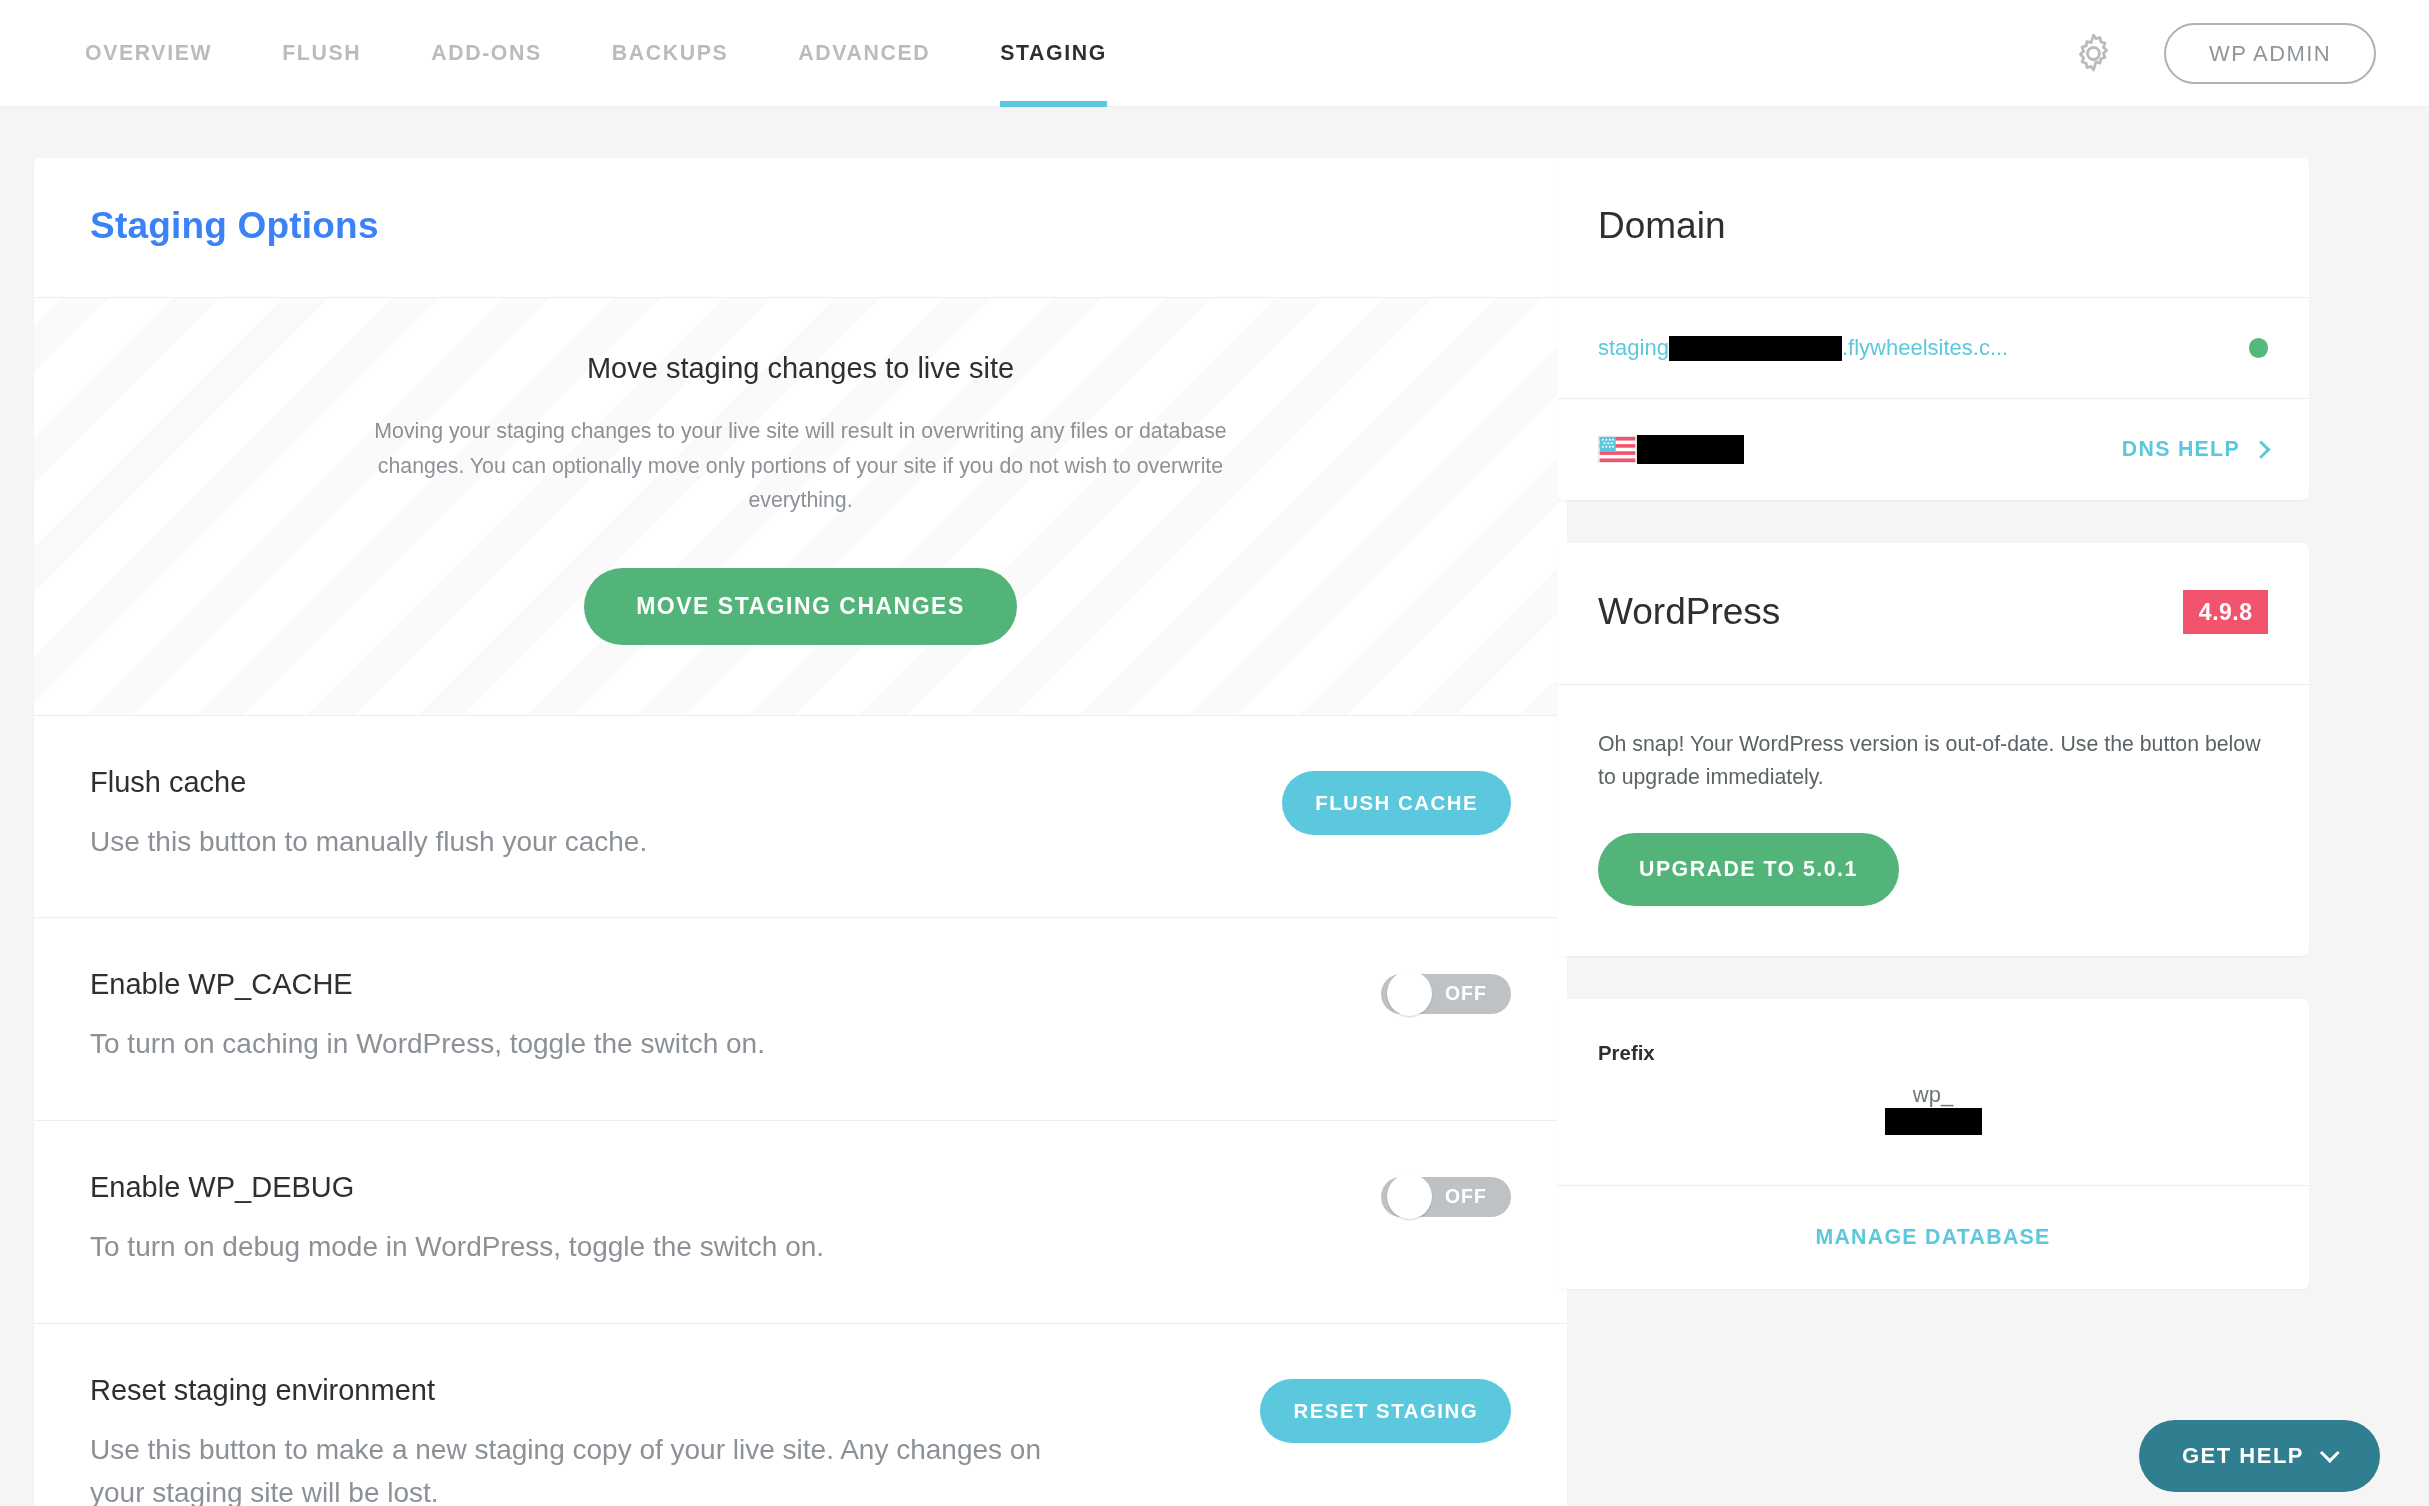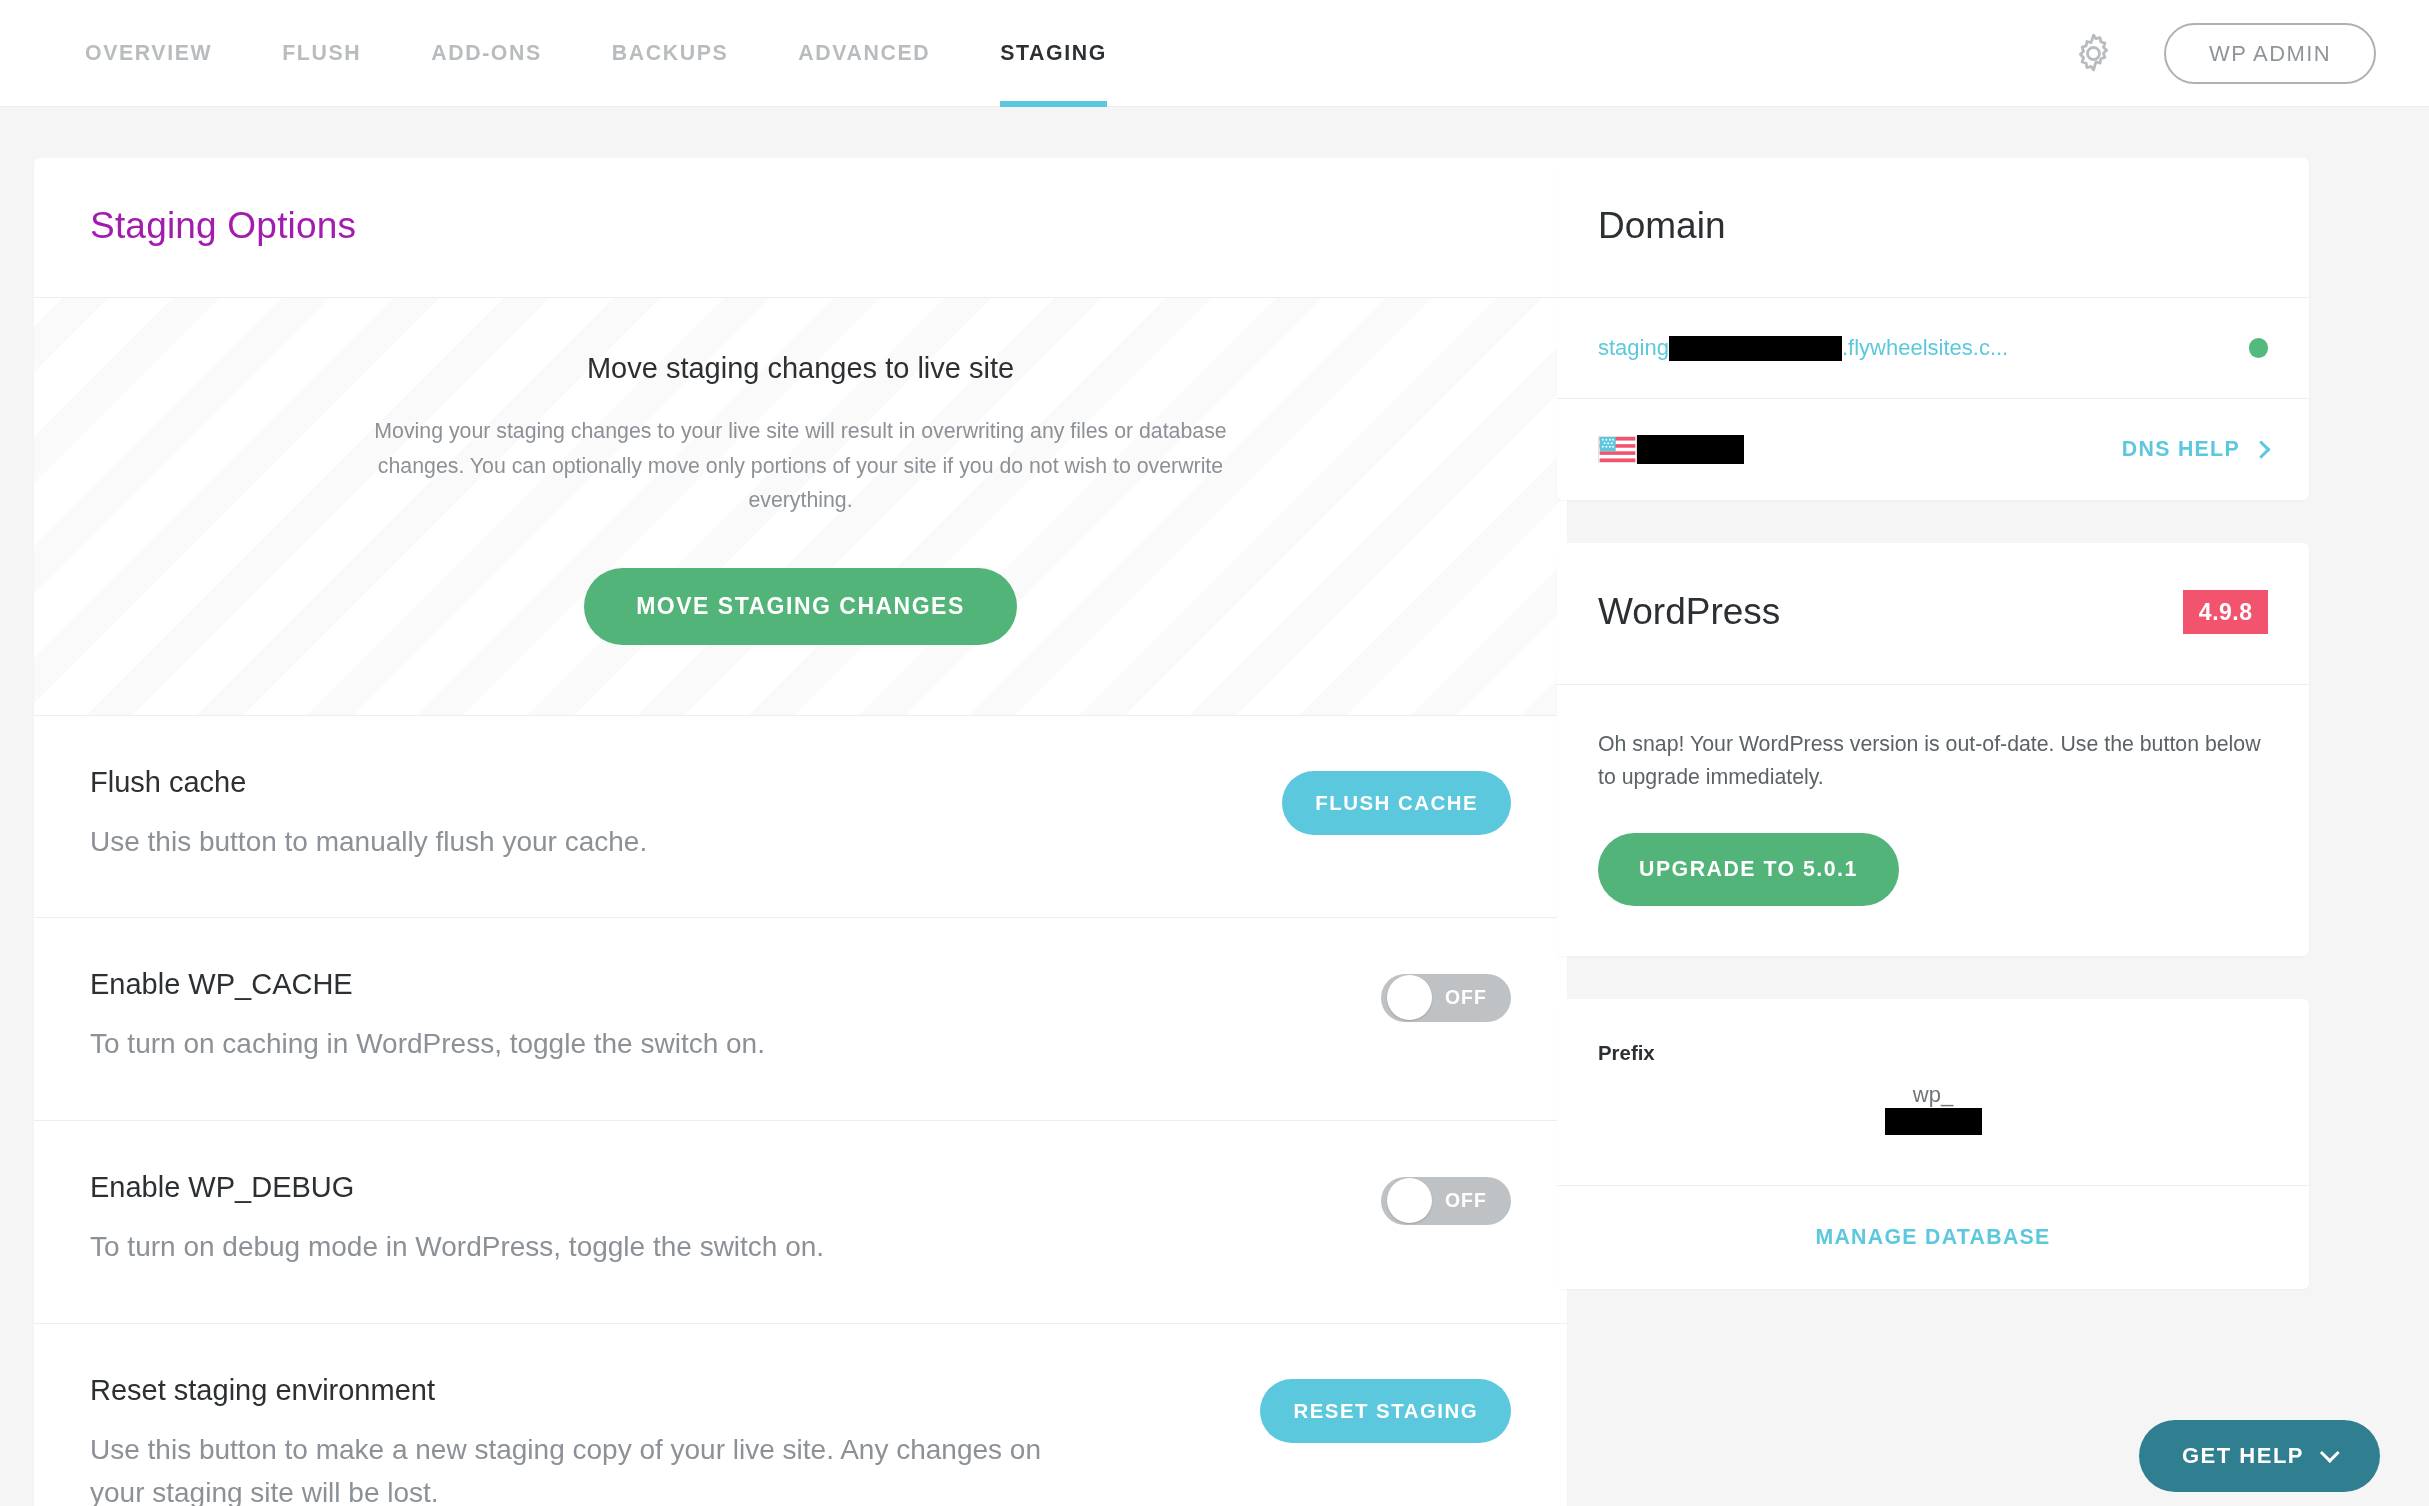--- a/index.html
+++ b/index.html
@@ -100,22 +100,22 @@
     left: 34px;
     top: 49px;
     width: 1533px;
   }
   .card-head {
     padding: 47px 56px 50px 56px;
     border-bottom: 1.9px solid #eeeeee;
   }
   .card-title {
     font-size: 37px;
-    font-weight: 400;
-    color: #a21caf;
+    font-weight: 700;
+    color: #3b82f6;
     letter-spacing: 0.2px;
   }
 
   .striped {
     position: relative;
     background-color: #ffffff;
     background-image: repeating-linear-gradient(
         -45deg,
         #fafafa 0px, #fafafa 33px,
         #ffffff 33px, #ffffff 78px);
@@ -177,21 +177,21 @@
     flex: 0 0 auto;
     padding-top: 5.8px;
     display: flex;
     align-items: flex-start;
   }
   .btn-sm { font-size: 20.4px; padding: 20.4px 33px; }
 
   
   .toggle {
     width: 130px;
-    height: 48px;
+    height: 40px;
     border-radius: 33px;
     background: #bfc2c4;
     display: flex;
     align-items: center;
     position: relative;
     cursor: pointer;
   }
   .toggle .knob {
     width: 45px; height: 45px;
     border-radius: 50%;

